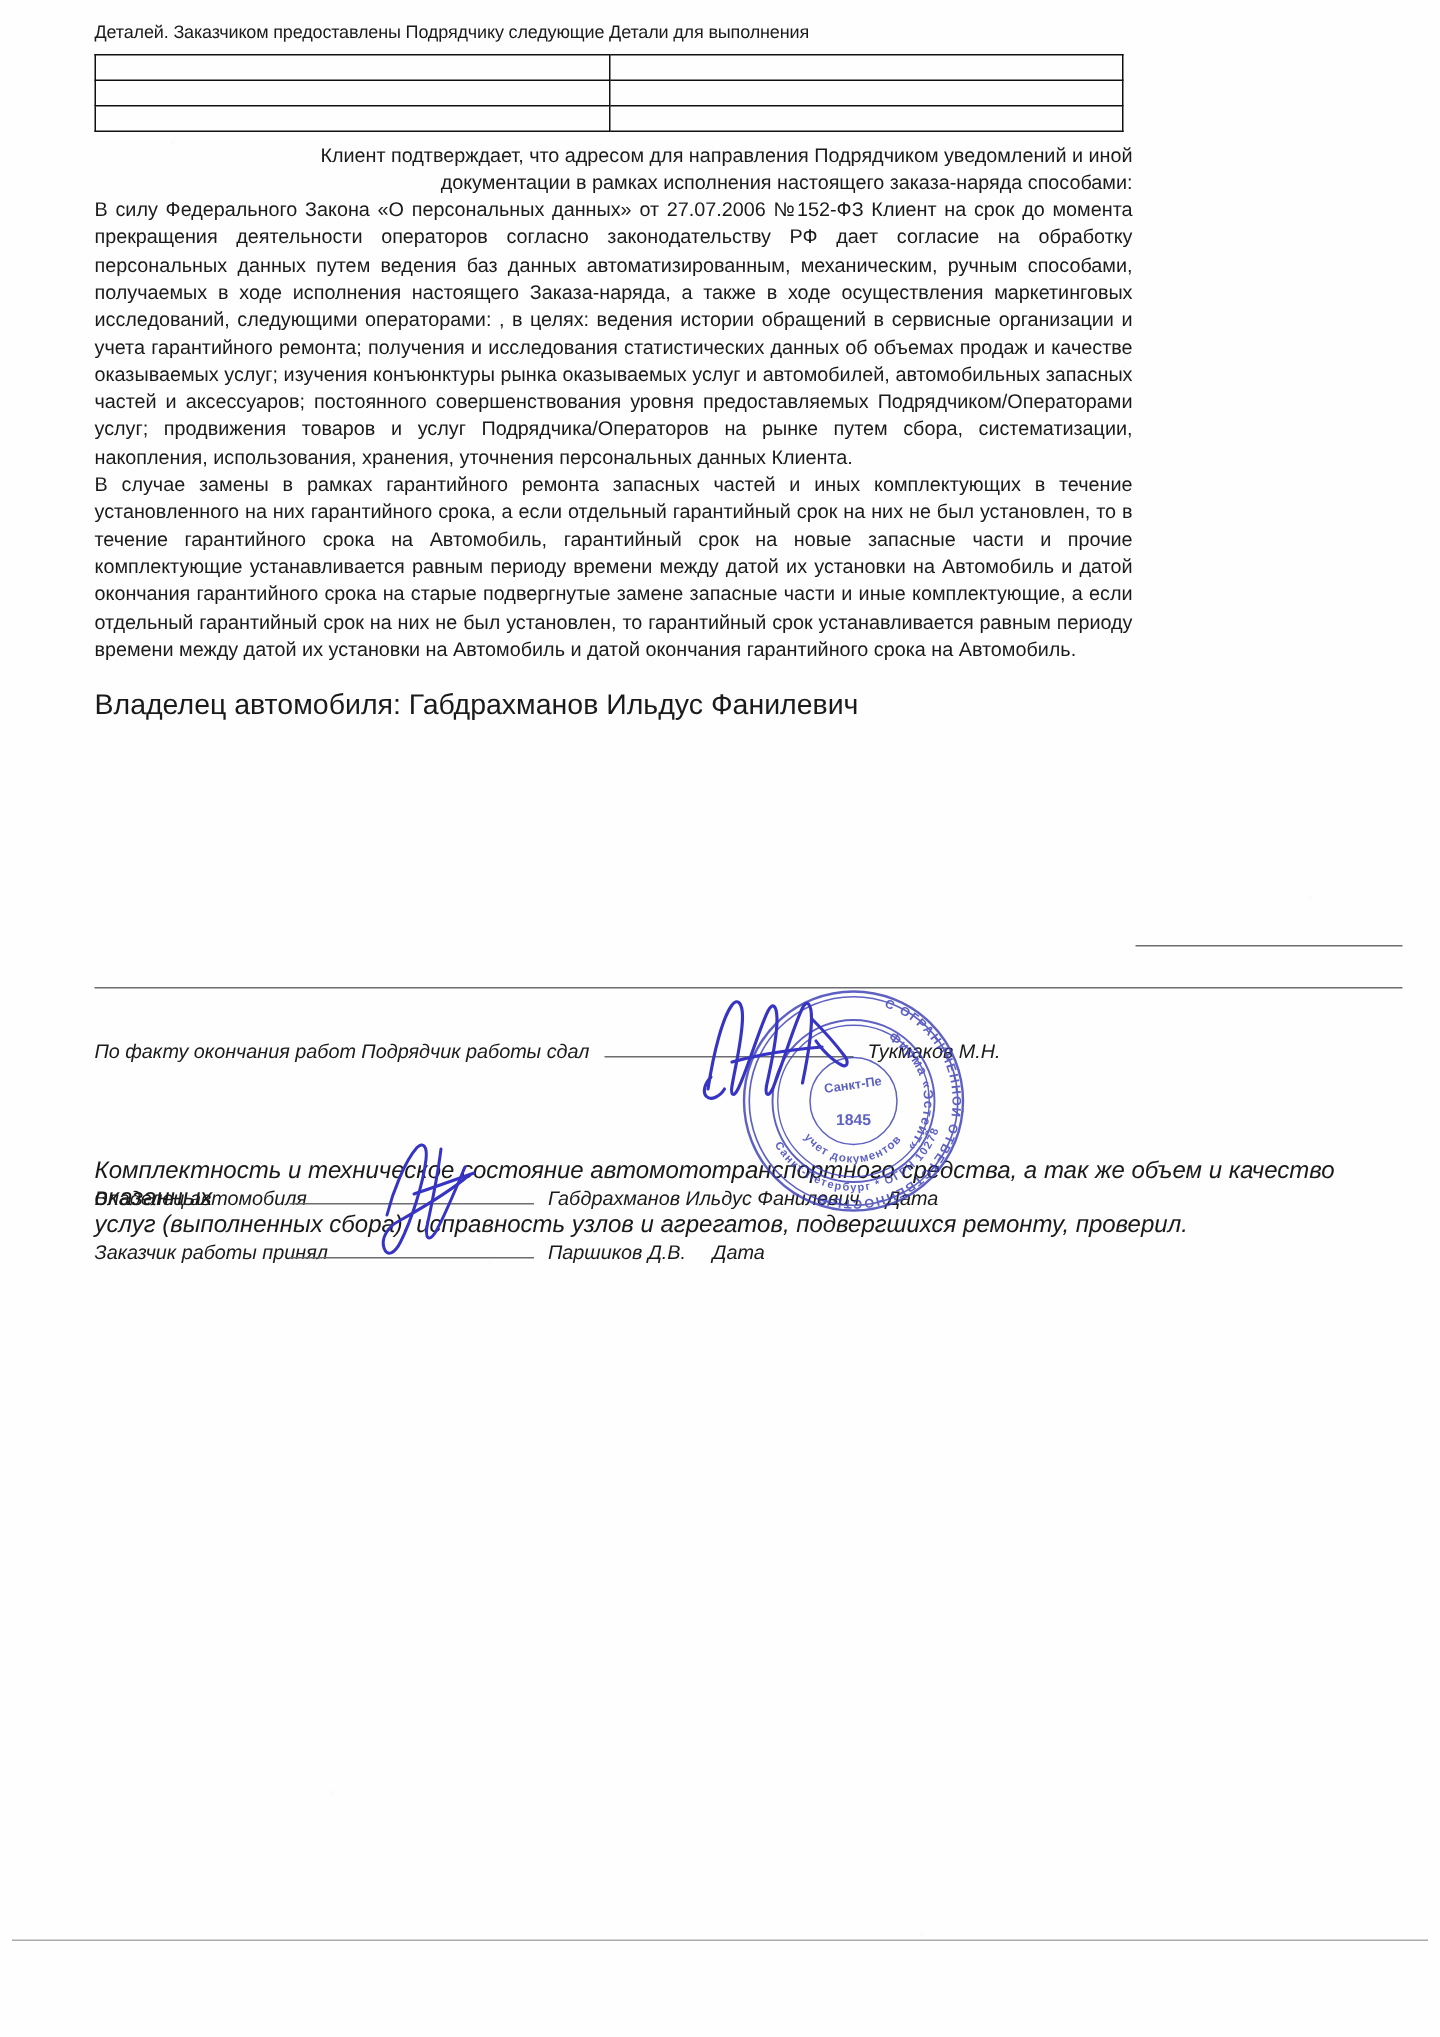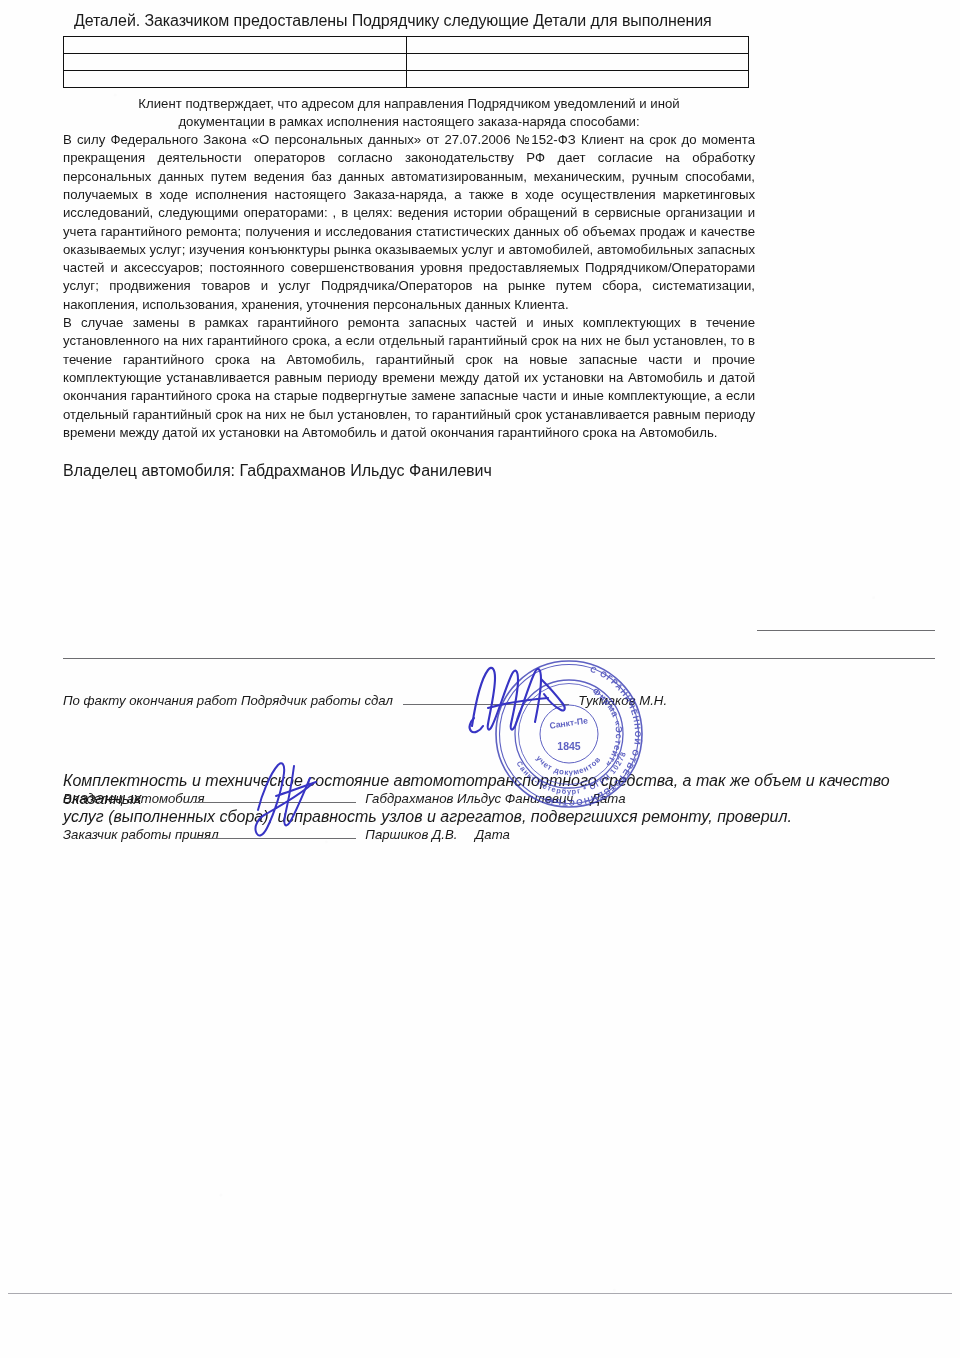--- a/index.html
+++ b/index.html
@@ -30,25 +30,24 @@
 
   .content {
     position: absolute;
     left: 63px;
     top: 12px;
     width: 834px;
   }
 
   
   .intro {
-    font-size: 16px;
+    font-size: 12px;
     line-height: 18.5px;
     width: 690px;
     letter-spacing: -0.1px;
-    margin-left: 11px;
   }
 
   
   table.parts {
     border-collapse: collapse;
     width: 686px;
     margin-top: 5px;
     table-layout: fixed;
   }
   table.parts td {
@@ -60,26 +59,26 @@
 
   
   .body-block {
     width: 692px;
     margin-top: 7px;
     font-size: 13.2px;
     line-height: 18.3px;
   }
   .body-block p { margin: 0; }
   .p-just { text-align: justify; text-align-last: left; }
-  .p-left { text-align: center; }
+  .p-left { text-align: right; }
 
   
   .owner-line {
     margin-top: 20px;
-    font-size: 16px;
+    font-size: 19px;
     line-height: 18px;
   }
 
   
   .short-rule {
     position: absolute;
     left: 757px;
     top: 630px;
     width: 178px;
     height: 0;

